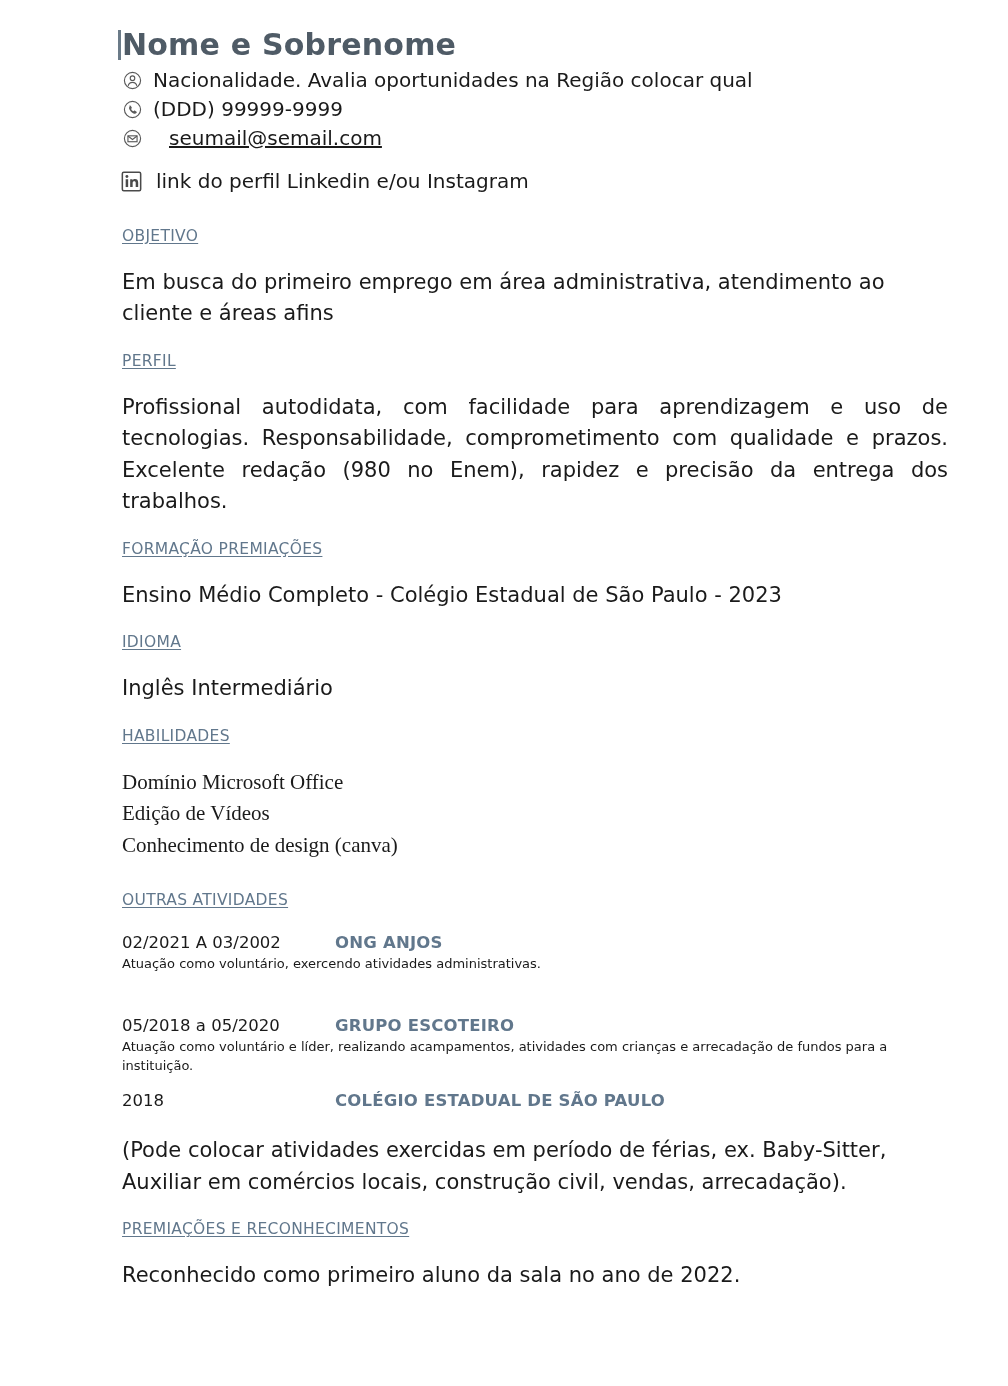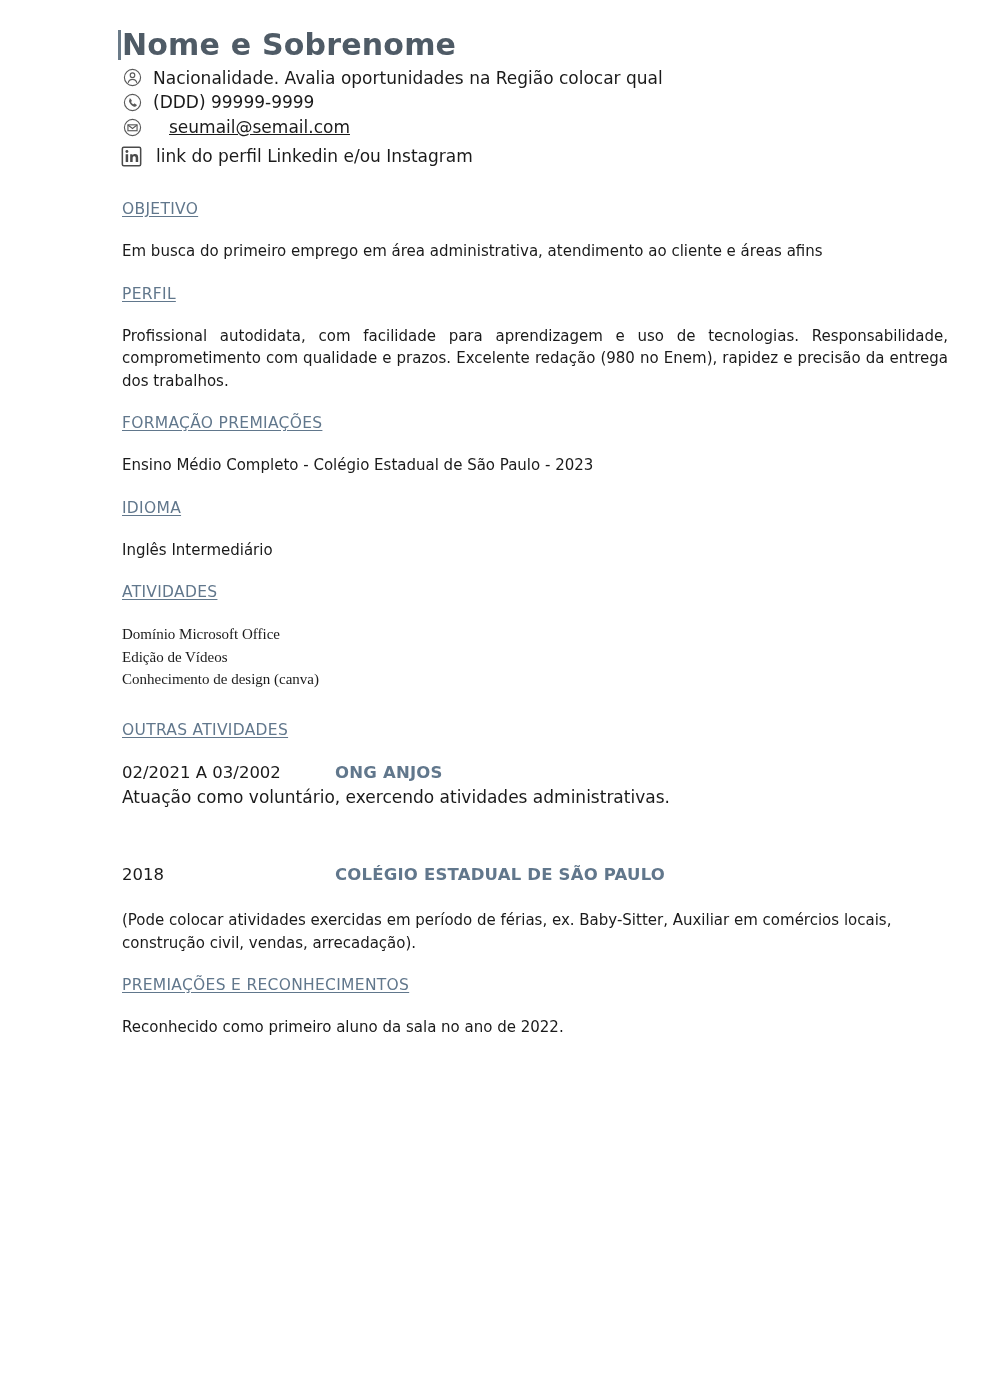--- a/index.html
+++ b/index.html
@@ -40,21 +40,21 @@
     top: 2px;
     width: 3px;
     height: 30px;
     background: #6b7b88;
   }
 
   .contact-line {
     display: flex;
     align-items: center;
     margin: 2px 0;
-    font-size: 17px;
+    font-size: 20px;
     color: #1a1a1a;
     line-height: 1.35;
   }
   .contact-line .ic {
     width: 24px;
     min-width: 24px;
     height: 22px;
     margin-right: 9px;
     margin-left: -2px;
     display: flex;
@@ -64,35 +64,35 @@
   }
   .contact-line svg { display: block; }
   .contact-txt { white-space: nowrap; }
   .contact-txt.underline {
     text-decoration: underline;
     text-decoration-color: #1a1a1a;
     margin-left: 16px;
   }
   .li-row .ic { margin-left: -3px; }
   .li-row .contact-txt { padding-left: 4px; }
-  .li-row { margin-top: 6px; }
+  .li-row { margin-top: 16px; }
 
   
   .sec-head {
     font-size: 15.5px;
     font-weight: normal;
     color: #61778c;
     text-decoration: underline;
     text-underline-offset: 2px;
     letter-spacing: .3px;
     margin: 0;
   }
 
   .body-txt {
-    font-size: 15px;
+    font-size: 21px;
     line-height: 1.5;
     color: #1a1a1a;
   }
   .justify { text-align: justify; }
 
   
   .gap-s  { height: 14px; }
   .gap-m  { height: 22px; }
   .gap-l  { height: 30px; }
   .gap-xl { height: 40px; }
@@ -109,21 +109,21 @@
     width: 200px;
     min-width: 200px;
     color: #1a1a1a;
   }
   .act-org {
     font-weight: bold;
     color: #61778c;
     letter-spacing: .2px;
   }
   .act-desc {
-    font-size: 17px;
+    font-size: 13px;
     line-height: 1.45;
     color: #1a1a1a;
   }
   .multi { white-space: pre-line; font-family: Liberation Serif, serif; }
 </style>
 </head>
 <body>
 
 <div class="page">
 
@@ -194,41 +194,48 @@
   <div class="body-txt">Ensino Médio Completo - Colégio Estadual de São Paulo - 2023</div>
 
   <div class="gap-m"></div>
 
   <div class="sec-head">IDIOMA</div>
   <div class="gap-m"></div>
   <div class="body-txt">Inglês Intermediário</div>
 
   <div class="gap-m"></div>
 
-  <div class="sec-head">ATIVIDADES</div>
+  <div class="sec-head">HABILIDADES</div>
   <div class="gap-m"></div>
   <div class="body-txt multi">Domínio Microsoft Office
 Edição de Vídeos
 Conhecimento de design (canva)</div>
 
   <div class="gap-l"></div>
 
   <div class="sec-head">OUTRAS ATIVIDADES</div>
   <div class="gap-m"></div>
 
   <div>
     <div class="act-head">
       <span class="act-date">02/2021 A 03/2002</span>
       <span class="act-org">ONG ANJOS</span>
     </div>
     <div class="act-desc">Atuação como voluntário, exercendo atividades administrativas.</div>
   </div>
 
   <div class="gap-xl"></div>
 
+  <div>
+    <div class="act-head">
+      <span class="act-date">05/2018 a 05/2020</span>
+      <span class="act-org">GRUPO ESCOTEIRO</span>
+    </div>
+    <div class="act-desc">Atuação como voluntário e líder, realizando acampamentos, atividades com crianças e arrecadação de fundos para a instituição.</div>
+  </div>
 
   <div class="gap-s"></div>
 
   <div>
     <div class="act-head">
       <span class="act-date">2018</span>
       <span class="act-org">COLÉGIO ESTADUAL DE SÃO PAULO</span>
     </div>
   </div>
 

